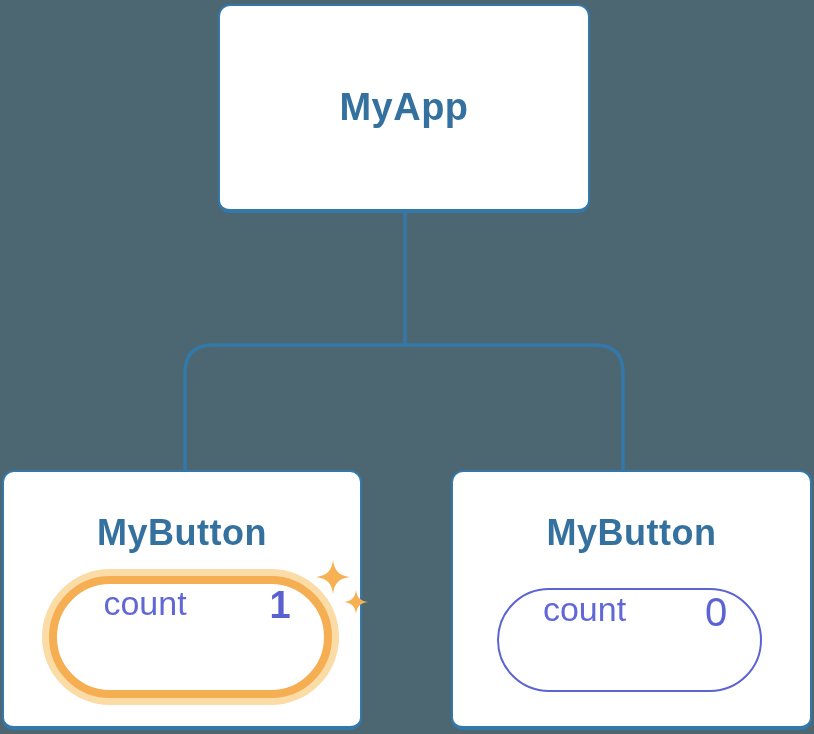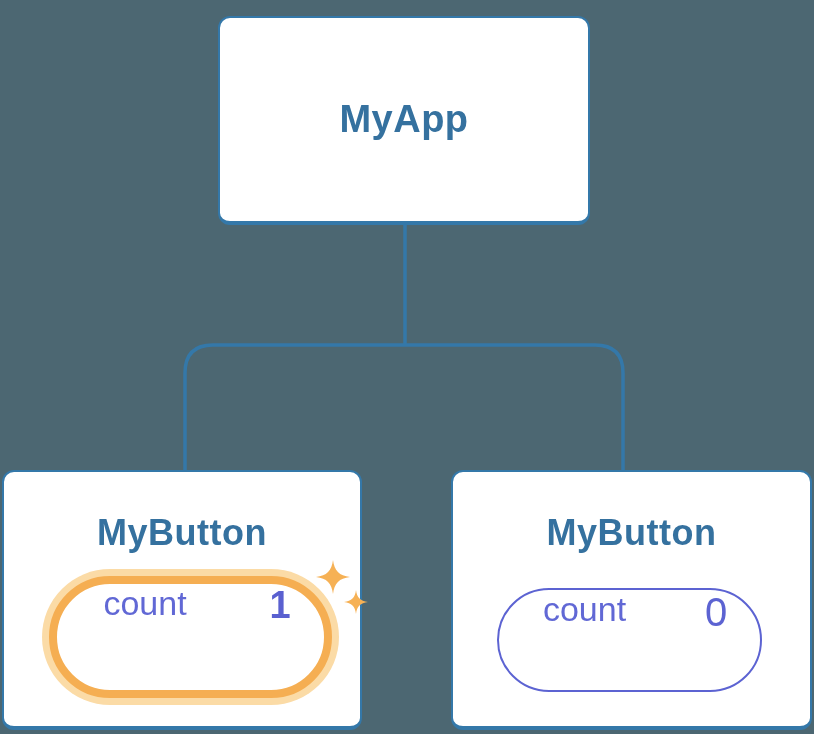--- a/index.html
+++ b/index.html
@@ -24,21 +24,20 @@
     border-bottom-width: 4px;
     border-radius: 12px;
     box-sizing: border-box;
   }
   .card-root {
     left: 218px; top: 4px;
     width: 372px; height: 209px;
     display: flex;
     align-items: center;
     justify-content: center;
-    margin-top: 12px;
   }
   .root-label {
     color: #35719F;
     font-size: 38px;
     font-weight: 600;
     letter-spacing: 0.5px;
   }
   .card-child-left  { left: 2px;   top: 470px; width: 360px; height: 260px; }
   .card-child-right { left: 451px; top: 470px; width: 361px; height: 260px; }
   .node-title {

